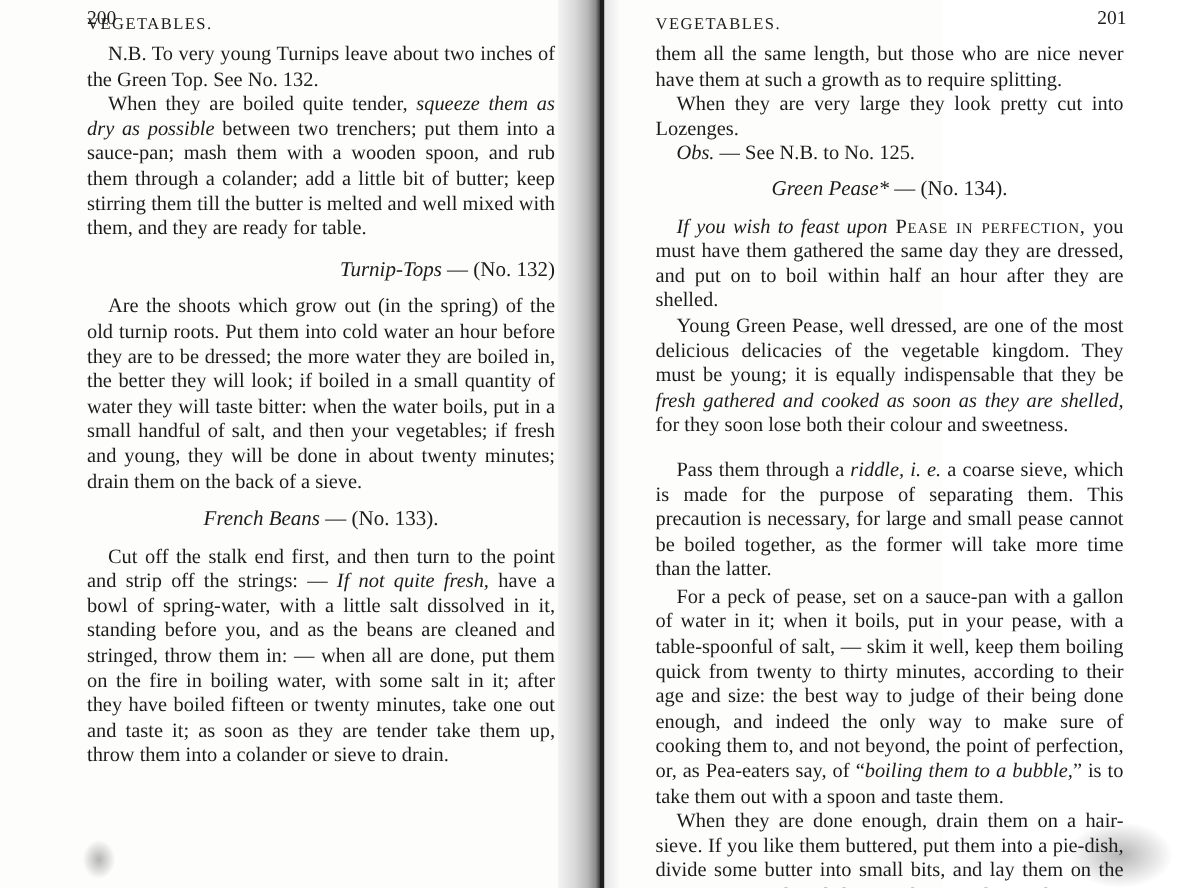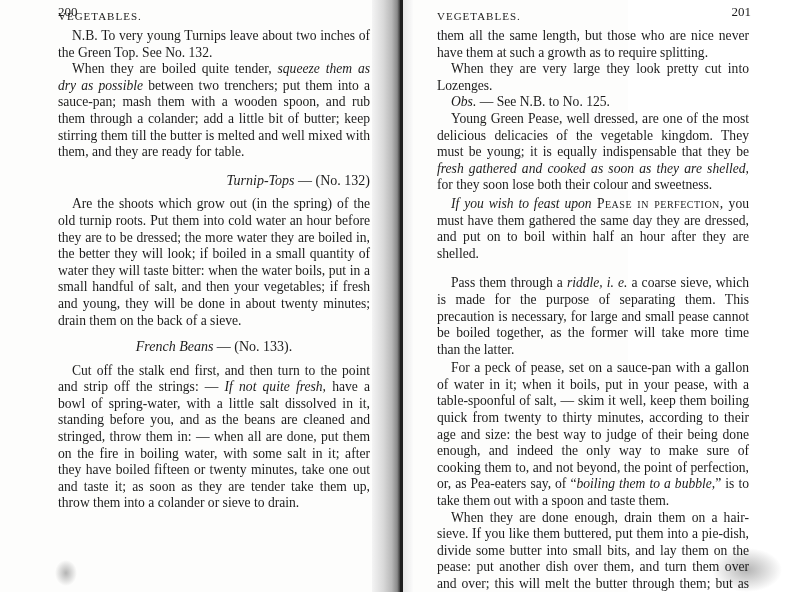--- a/index.html
+++ b/index.html
@@ -136,22 +136,26 @@
   <div class="page right">
     <div class="running-head">
       <span class="title">VEGETABLES.</span>
       <span class="pnum">201</span>
     </div>
 
     <p class="noindent">them all the same length, but those who are nice never have them at such a growth as to require splitting.</p>
     <p>When they are very large they look pretty cut into Lozenges.</p>
     <p><i>Obs.</i><span> — See N.B. to No. 125.</span></p>
 
+    <div class="heading">
+      <i>Green Pease*</i>
+      <span>— (No. 134).</span>
+    </div>
 
+    <p style="margin-top:2px;"><i>If you wish to feast upon</i><span class="sc"> Pease in perfection,</span><span> you must have them gathered the same day they are dressed, and put on to boil within half an hour after they are shelled.</span></p>
     <p><span>Young Green Pease, well dressed, are one of the most delicious delicacies of the vegetable kingdom.   They must be young; it is equally indispensable that they be </span><i>fresh gathered and cooked as soon as they are shelled,</i><span> for they soon lose both their colour and sweetness.</span></p>
-    <p style="margin-top:2px;"><i>If you wish to feast upon</i><span class="sc"> Pease in perfection,</span><span> you must have them gathered the same day they are dressed, and put on to boil within half an hour after they are shelled.</span></p>
     <p style="margin-top:13px;"><span>Pass them through a </span><i>riddle, i. e.</i><span> a coarse sieve, which is made for the purpose of separating them.   This precaution is necessary, for large and small pease cannot be boiled together, as the former will take more time than the latter.</span></p>
     <p style="margin-top:2px;"><span>For a peck of pease, set on a sauce-pan with a gallon of water in it; when it boils, put in your pease, with a table-spoonful of salt, — skim it well, keep them boiling quick from twenty to thirty minutes, according to their age and size: the best way to judge of their being done enough, and indeed the only way to make sure of cooking them to, and not beyond, the point of perfection, or, as Pea-eaters say, of “</span><i>boiling them to a bubble,</i><span>” is to take them out with a spoon and taste them.</span></p>
     <p>When they are done enough, drain them on a hair-sieve. If you like them buttered, put them into a pie-dish, divide some butter into small bits, and lay them on the pease: put another dish over them, and turn them over and over; this will melt the butter through them; but as all people</p>
 
   </div>
 
 </div>
 
 </body></html>

